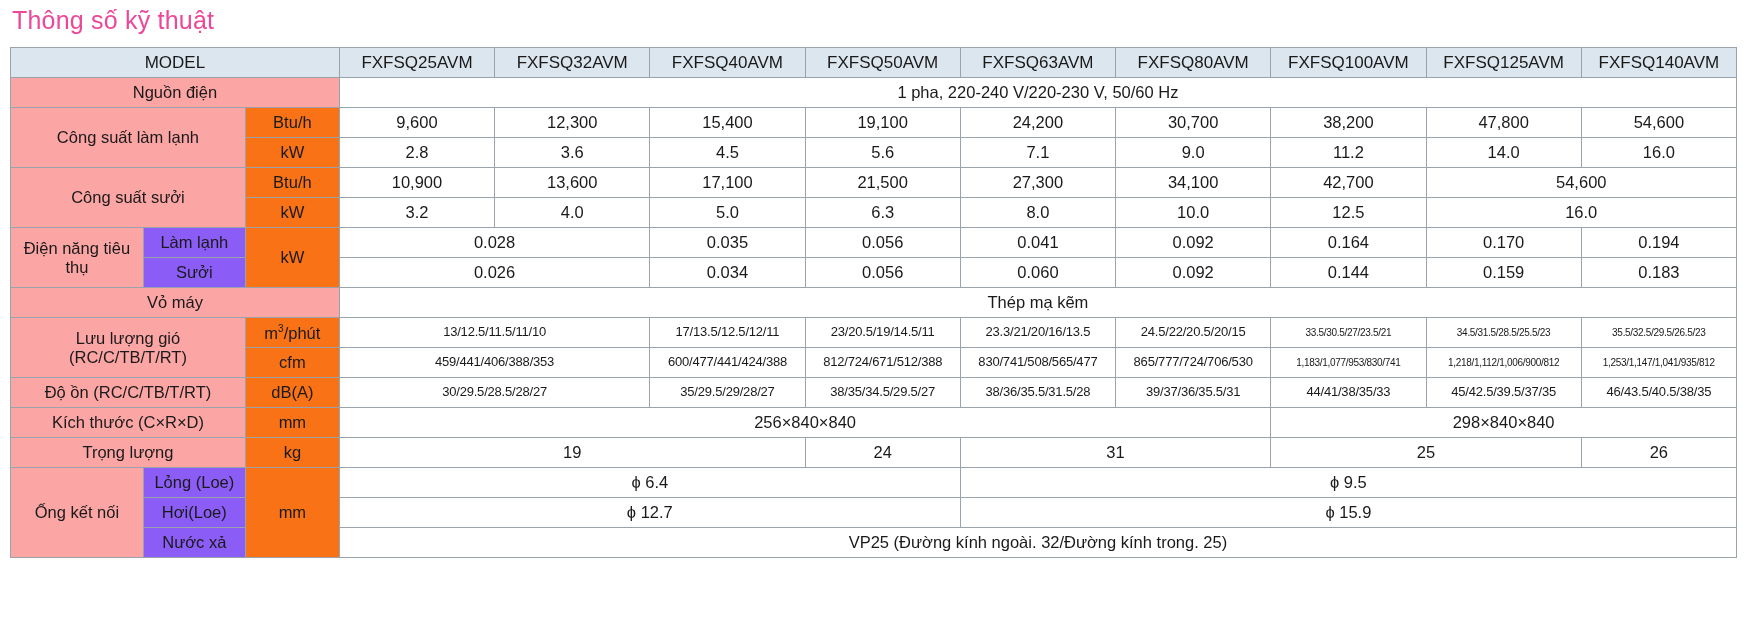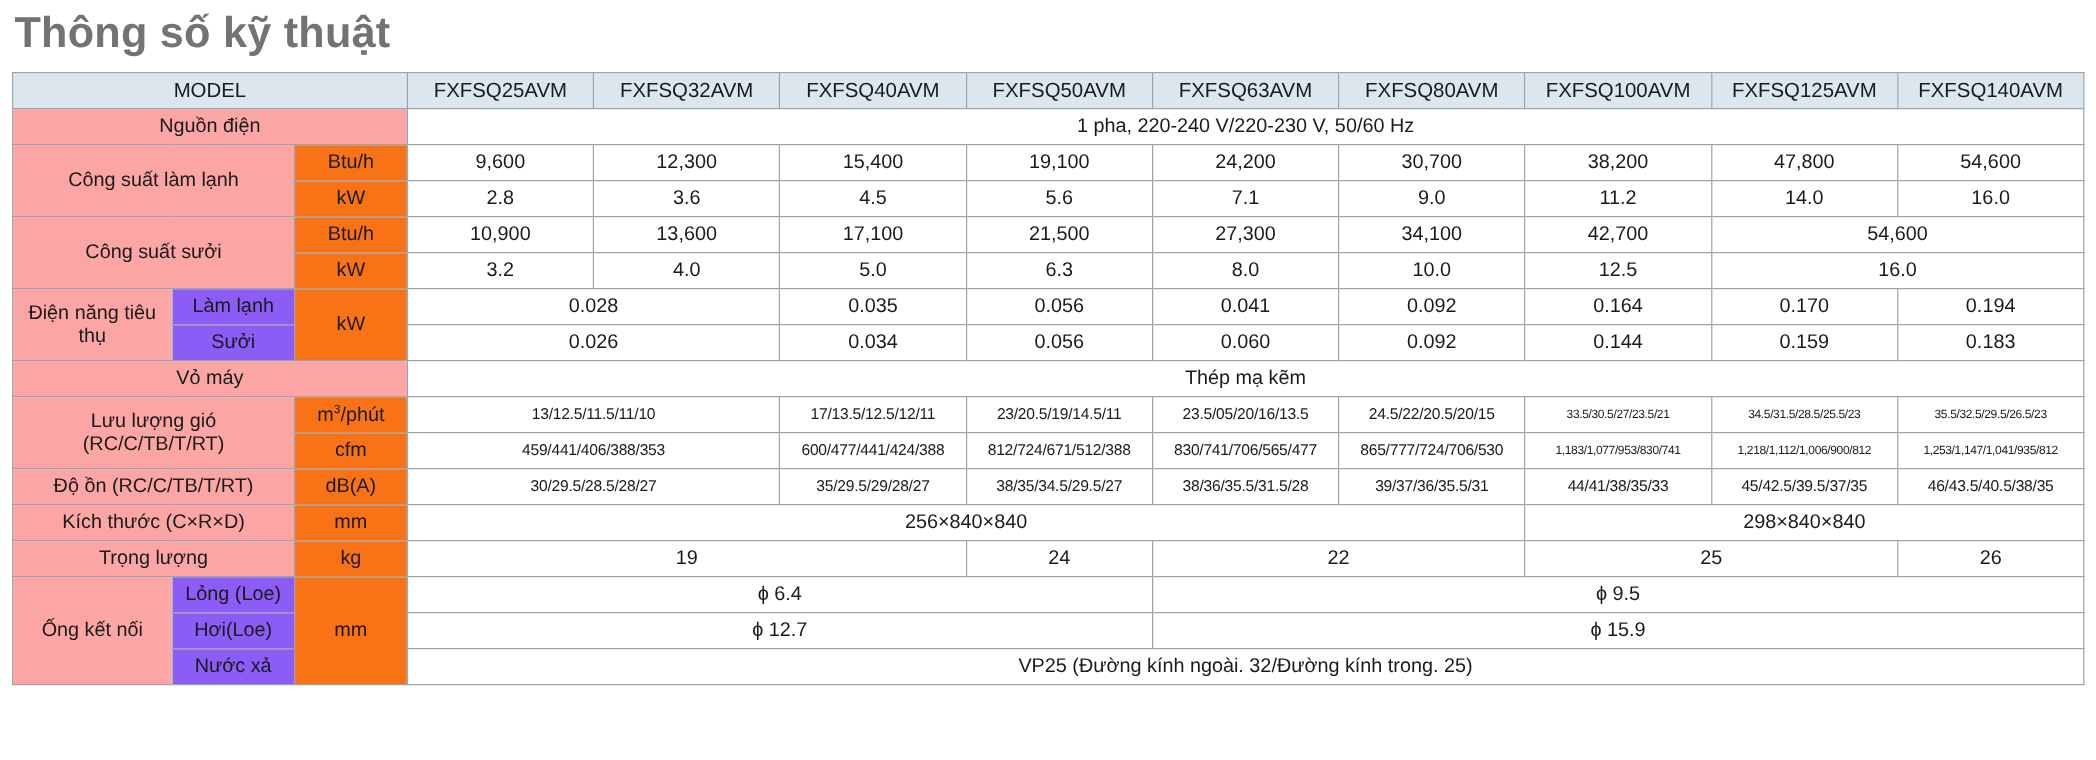--- a/index.html
+++ b/index.html
@@ -15,23 +15,23 @@
     overflow: hidden;
   }
   .page {
     position: relative;
     width: 1747px;
     height: 633px;
     box-sizing: border-box;
     padding: 0 10px;
   }
   .page-title {
-    font-size: 36px;
-    font-weight: 700;
-    color: #737373;
+    font-size: 25px;
+    font-weight: 400;
+    color: #ec4899;
     margin: 6px 0 12px 2px;
     letter-spacing: 0.2px;
   }
   table.spec {
     border-collapse: collapse;
     width: 1727px;
     table-layout: fixed;
     font-size: 16.5px;
   }
   table.spec td, table.spec th {
@@ -210,32 +210,32 @@
         <td class="rowlabel" colspan="3">Vỏ máy</td>
         <td class="val" colspan="9">Thép mạ kẽm</td>
       </tr>
 
       <tr>
         <td class="rowlabel" colspan="2" rowspan="2">Lưu lượng gió (RC/C/TB/T/RT)</td>
         <td class="unitcell">m<sup>3</sup>/phút</td>
         <td class="val small" colspan="2">13/12.5/11.5/11/10</td>
         <td class="val small">17/13.5/12.5/12/11</td>
         <td class="val small">23/20.5/19/14.5/11</td>
-        <td class="val small">23.5/05/20/16/13.5</td>
+        <td class="val small">23.3/21/20/16/13.5</td>
         <td class="val small">24.5/22/20.5/20/15</td>
         <td class="val xsmall">33.5/30.5/27/23.5/21</td>
         <td class="val xsmall">34.5/31.5/28.5/25.5/23</td>
         <td class="val xsmall">35.5/32.5/29.5/26.5/23</td>
       </tr>
       <tr>
         <td class="unitcell">cfm</td>
         <td class="val small" colspan="2">459/441/406/388/353</td>
         <td class="val small">600/477/441/424/388</td>
         <td class="val small">812/724/671/512/388</td>
-        <td class="val small">830/741/706/565/477</td>
+        <td class="val small">830/741/508/565/477</td>
         <td class="val small">865/777/724/706/530</td>
         <td class="val xsmall">1,183/1,077/953/830/741</td>
         <td class="val xsmall">1,218/1,112/1,006/900/812</td>
         <td class="val xsmall">1,253/1,147/1,041/935/812</td>
       </tr>
 
       <tr>
         <td class="rowlabel" colspan="2">Độ ồn (RC/C/TB/T/RT)</td>
         <td class="unitcell">dB(A)</td>
         <td class="val small" colspan="2">30/29.5/28.5/28/27</td>
@@ -253,21 +253,21 @@
         <td class="unitcell">mm</td>
         <td class="val" colspan="6">256×840×840</td>
         <td class="val" colspan="3">298×840×840</td>
       </tr>
 
       <tr>
         <td class="rowlabel" colspan="2">Trọng lượng</td>
         <td class="unitcell">kg</td>
         <td class="val" colspan="3">19</td>
         <td class="val">24</td>
-        <td class="val" colspan="2">22</td>
+        <td class="val" colspan="2">31</td>
         <td class="val" colspan="2">25</td>
         <td class="val">26</td>
       </tr>
 
       <tr>
         <td class="rowlabel" rowspan="3">Ống kết nối</td>
         <td class="sublabel">Lỏng (Loe)</td>
         <td class="unitcell" rowspan="3">mm</td>
         <td class="val" colspan="4">ϕ 6.4</td>
         <td class="val" colspan="5">ϕ 9.5</td>

